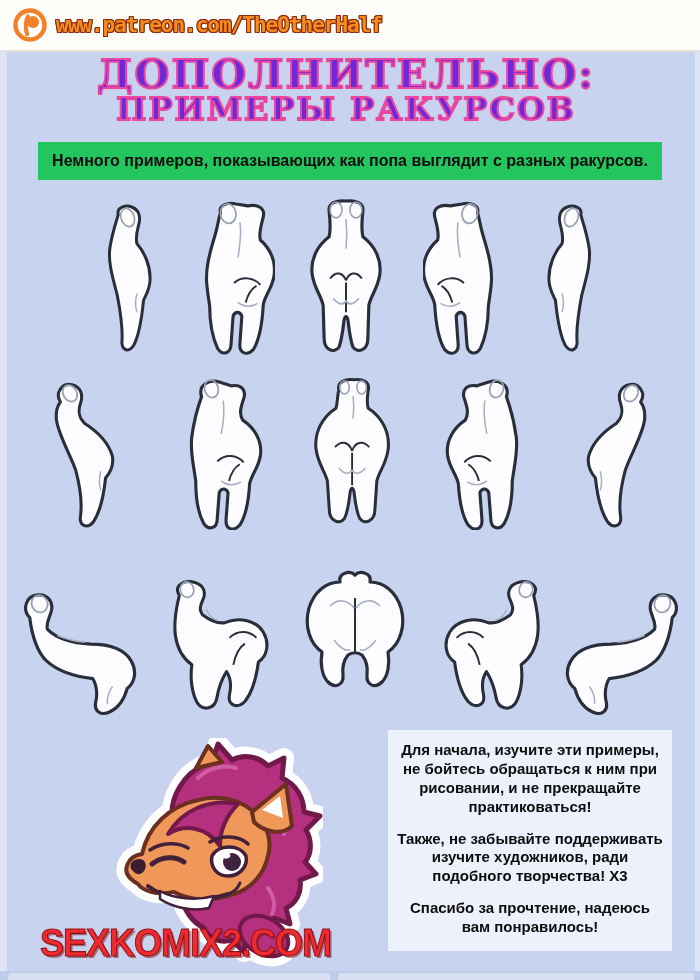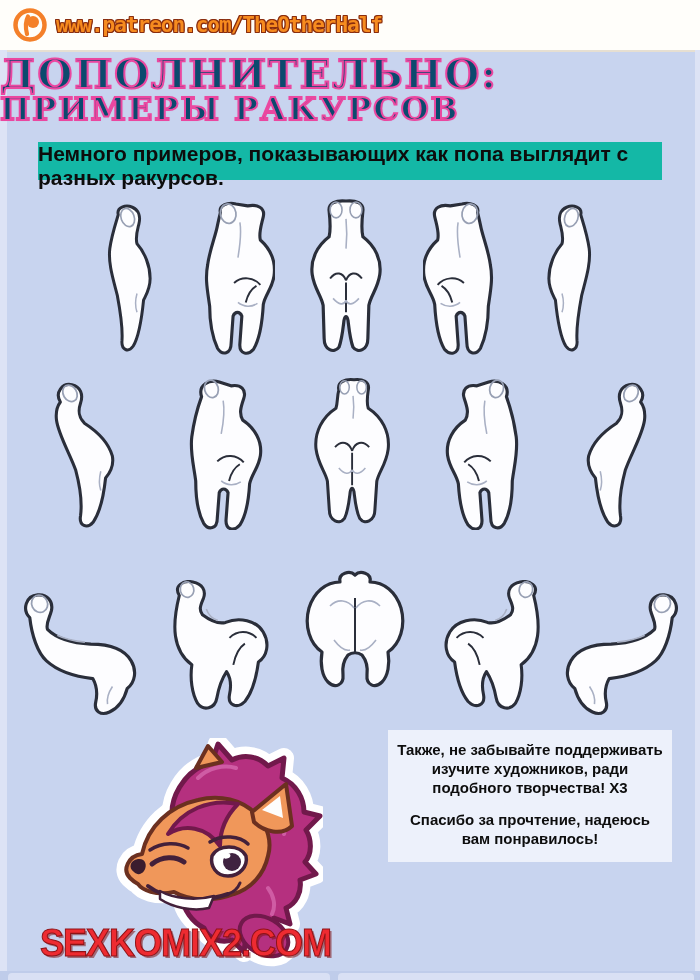--- a/index.html
+++ b/index.html
@@ -15,30 +15,30 @@
         letter-spacing:-1px;}
   
   .edge{position:absolute;background:#dde3f5;}
   .edge.l{left:0;top:50px;bottom:9px;width:7px;}
   .edge.r{right:0;top:50px;bottom:9px;width:5px;}
   .bottom-strip{position:absolute;left:0;right:0;bottom:0;height:9px;background:#bfccea;}
   .panel-hint{position:absolute;bottom:0;height:7px;background:#d9e0f4;border-radius:4px 4px 0 0;}
   .panel-hint.a{left:8px;width:322px;}
   .panel-hint.b{left:338px;right:6px;}
   
-  .title{position:absolute;top:54px;left:0;right:8px;text-align:left;
-         font-family:"DejaVu Serif",serif;font-weight:bold;color:#0c4a6e;
+  .title{position:absolute;top:54px;left:0;right:8px;text-align:center;
+         font-family:"DejaVu Serif",serif;font-weight:bold;color:#6d28d9;
          -webkit-text-stroke:2px #ea47a0;line-height:1.02;letter-spacing:2px;
          text-shadow:0 0 2px rgba(234,71,160,.45);}
   .title .t1{font-size:40px;}
   .title .t2{font-size:32px;margin-top:-2px;}
   
-  .subtitle{position:absolute;left:38px;top:142px;width:624px;height:38px;background:#14b8a6;
-            display:flex;align-items:flex-start;justify-content:center;
-            font-size:21px;font-weight:bold;color:#0d0d0d;}
+  .subtitle{position:absolute;left:38px;top:142px;width:624px;height:38px;background:#22c55e;
+            display:flex;align-items:center;justify-content:center;
+            font-size:16px;font-weight:bold;color:#0d0d0d;}
   
   .fig{position:absolute;}
   .fig svg{width:100%;height:100%;display:block;}
   .mir svg{transform:scaleX(-1);}
   
   .note{position:absolute;left:388px;top:730px;width:284px;background:#edf1fb;
         padding:11px 8px 10px;box-sizing:border-box;text-align:center;
         font-size:15px;line-height:1.26;font-weight:bold;color:#0d0d0d;}
   .note p{margin:0 0 13px;}
   .note p:last-child{margin-bottom:4px;}
@@ -215,20 +215,21 @@
         <use href="#sym-b2"></use>
       </svg>
     </div>
   <div class="fig mir" style="left:560px;top:588px;width:128px;height:128px">
       <svg viewBox="0 0 130 130">
         <use href="#sym-b1"></use>
       </svg>
     </div>
 
   <div class="note">
+    <p>Для начала, изучите эти примеры, не бойтесь обращаться к ним при рисовании, и не прекращайте практиковаться!</p>
     <p>Также, не забывайте поддерживать изучите художников, ради подобного творчества! X3</p>
     <p>Спасибо за прочтение, надеюсь вам понравилось!</p>
   </div>
 
   <svg class="mascot" viewBox="0 0 215 235">
 
     <g stroke="#ffffff" stroke-width="20" fill="#ffffff" stroke-linejoin="round">
       <path d="M66,88 C58,62 76,32 104,24 L110,6 L124,22 C136,16 150,18 160,28 L176,20 L174,40 C188,46 196,60 196,74 L212,78 L198,92 C204,102 204,116 197,124 L208,136 L192,142 C194,154 188,166 178,170 L182,186 L166,180 C162,192 150,200 138,198 L136,214 L124,202 C112,206 100,200 96,190 C84,184 76,172 74,160 C64,148 60,134 62,120 C58,110 58,98 66,88 Z"></path>
       <path d="M22,140 C14,132 20,118 34,116 C40,88 62,68 90,62 C112,56 134,62 148,76 C160,88 164,104 160,118 C156,136 144,150 126,156 C106,164 82,163 66,154 C48,158 34,152 30,146 C26,144 24,142 22,140 Z"></path>
       <ellipse cx="156" cy="198" rx="26" ry="18" transform="rotate(30 156 198)"></ellipse>

